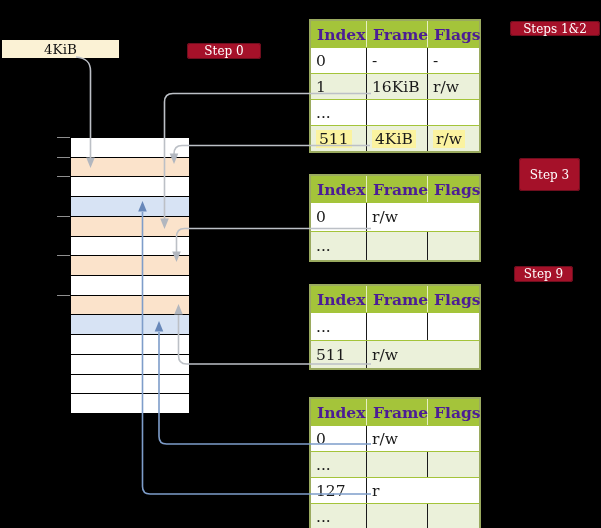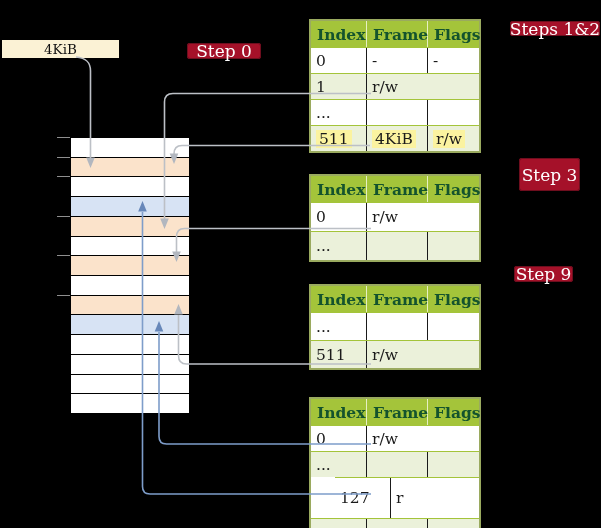--- a/index.html
+++ b/index.html
@@ -8,21 +8,21 @@
     font-family:"DejaVu Serif","Liberation Serif",serif;
   }
   
   .size-label{
     position:absolute;left:2px;top:40px;width:117px;height:18px;
     background:#fbf2d5;color:#111;font-size:13.5px;
     display:flex;align-items:center;justify-content:center;
   }
   
   .badge{
-    position:absolute;background:#a51129;color:#fff;font-size:17px;
+    position:absolute;background:#a51129;color:#fff;font-size:12px;
     display:flex;align-items:center;justify-content:center;
     border-radius:3px;box-shadow:0 0 0 1px #6e0e1e inset;white-space:nowrap;
   }
   
   .memcol{
     position:absolute;left:70px;top:137px;width:120px;height:277px;
     border:1px solid #000;box-sizing:border-box;
     display:flex;flex-direction:column;background:#fff;
   }
   .memrow{flex:1;border-top:1px solid #000;}
@@ -31,21 +31,21 @@
   .memrow.orange{background:#fbe3cb;}
   .memrow.blue{background:#d7e3f4;}
   .tick{position:absolute;left:57px;width:13px;height:1px;background:#8f8f8f;}
   
   .ptable{
     position:absolute;left:309px;width:172px;
     border:2px solid #9aaa5f;box-sizing:border-box;background:#fff;
   }
   .thead{display:flex;height:26px;background:#a4c43a;}
   .thead .cell{
-    color:#14532d;font-weight:bold;font-size:15.5px;
+    color:#4c1d95;font-weight:bold;font-size:15.5px;
     display:flex;align-items:center;padding-left:6px;box-sizing:border-box;
     border-right:1px solid #e6efc4;
   }
   .thead .cell:last-child{border-right:none;}
   .trow{display:flex;border-top:1px solid #a4c43a;box-sizing:border-box;}
   .trow:first-of-type{border-top:1px solid #5f6f26;}
   .trow.shade{background:#ebf1da;}
   .trow .cell{
     font-size:15.5px;color:#1a1a1a;
     display:flex;align-items:center;padding-left:5px;box-sizing:border-box;
@@ -100,20 +100,21 @@
           <div class="cell c1">Frame</div>
           <div class="cell c2">Flags</div>
         </div>
         <div class="trow" style="height: 26px;">
           <div class="cell c0">0</div>
           <div class="cell c1">-</div>
           <div class="cell c2">-</div>
         </div>
         <div class="trow shade" style="height: 26px;">
           <div class="cell c0">1</div>
+          <div class="cell c1">16KiB</div>
           <div class="cell c2">r/w</div>
         </div>
         <div class="trow" style="height: 26px;">
           <div class="cell c0">...</div>
           <div class="cell c1"></div>
           <div class="cell c2"></div>
         </div>
         <div class="trow shade" style="height: 26px;">
           <div class="cell c0">
             <span class="hl">511</span>
@@ -166,21 +167,21 @@
         </div>
         <div class="trow" style="height: 26px;">
           <div class="cell c0">0</div>
           <div class="cell c2">r/w</div>
         </div>
         <div class="trow shade" style="height: 26px;">
           <div class="cell c0">...</div>
           <div class="cell c1"></div>
           <div class="cell c2"></div>
         </div>
-        <div class="trow" style="height: 41px; margin-left: 24px;">
+        <div class="trow" style="height: 26px;">
           <div class="cell c0">127</div>
           <div class="cell c2">r</div>
         </div>
         <div class="trow shade" style="height: 26px;">
           <div class="cell c0">...</div>
           <div class="cell c1"></div>
           <div class="cell c2"></div>
         </div>
       </div>
     </div>

